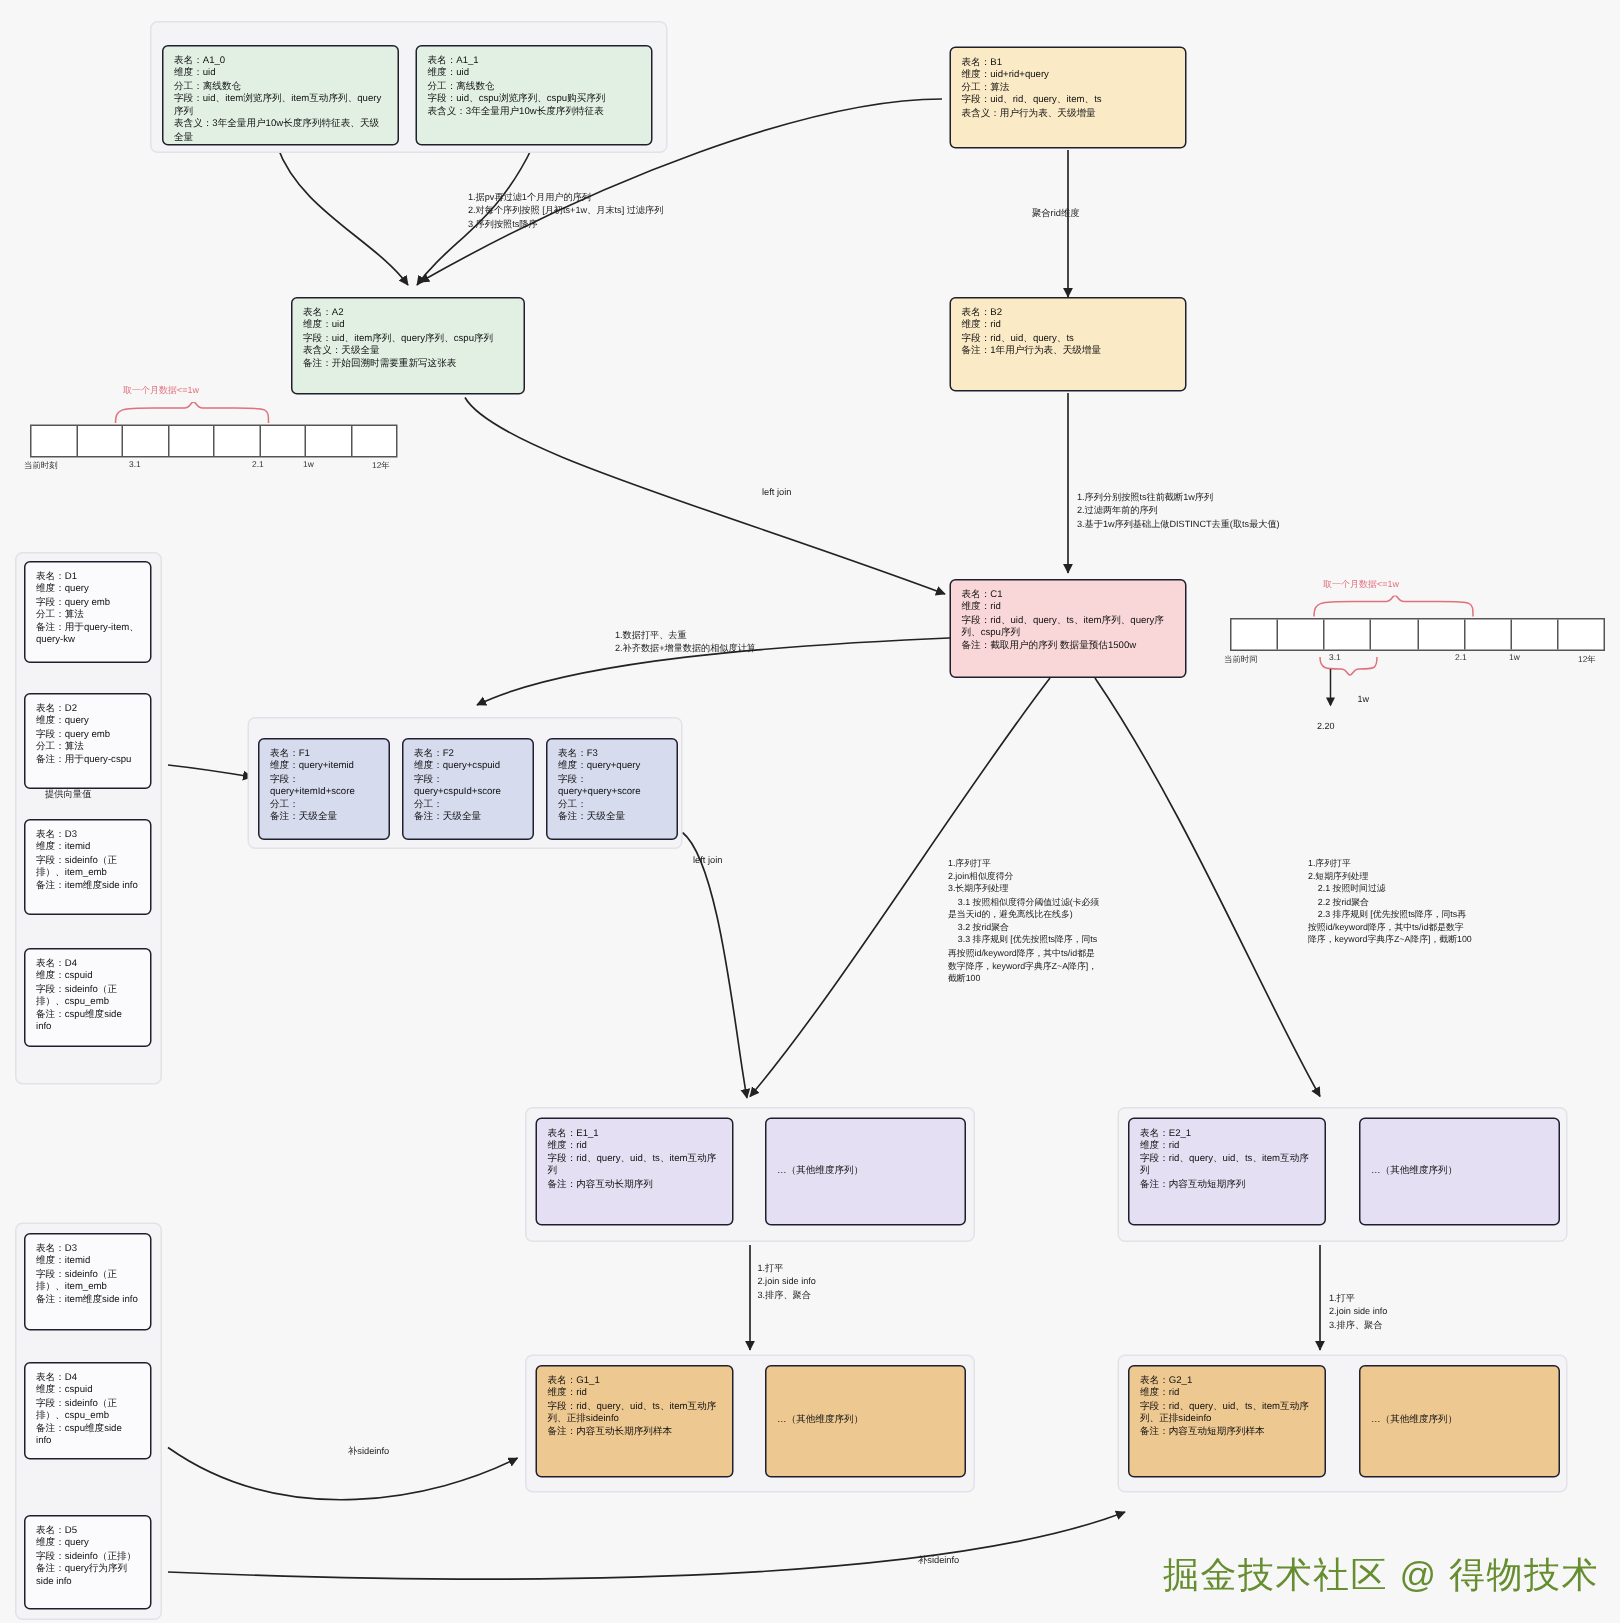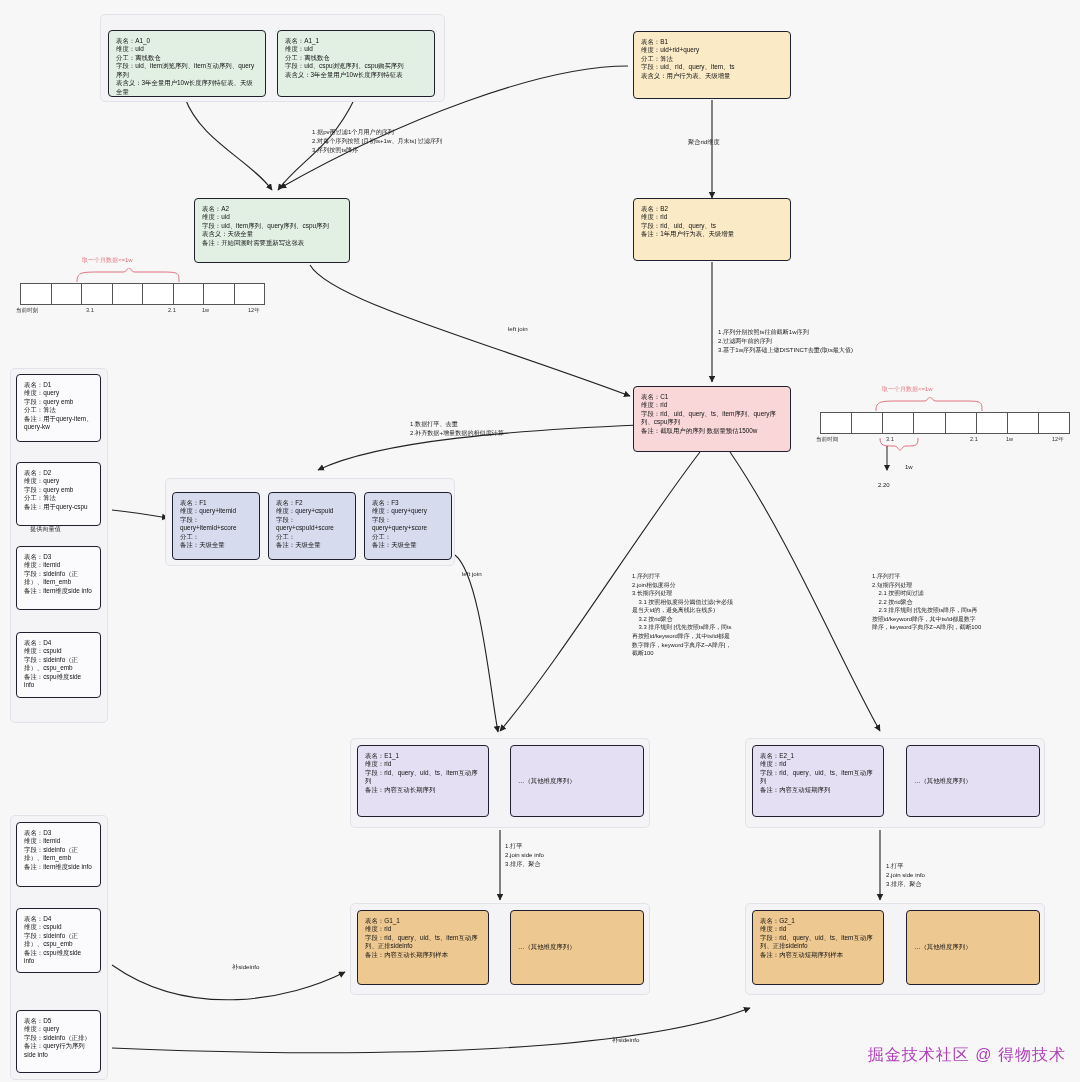--- a/index.html
+++ b/index.html
@@ -19,21 +19,21 @@
   .plainbox{background:#fbfbfd;}
   .elabel{position:absolute;font-size:6.1px;line-height:1.45;color:#1a1a1a;white-space:pre-wrap;}
   .elabel.sm{font-size:5.9px;}
   .joinlabel{position:absolute;font-size:6.2px;color:#222;}
   .ruler{position:absolute;}
   .ruler .bar{position:absolute;left:0;top:0;box-sizing:border-box;border:1px solid #555;background:#fff;height:22px;display:flex;}
   .ruler .bar i{flex:1;border-right:1px solid #555;}
   .ruler .bar i:last-child{border-right:none;}
   .ruler .tick{position:absolute;font-size:5.6px;color:#333;top:24px;}
   .ruler .brace{position:absolute;color:#e0727e;font-size:6px;}
-  .wm{position:absolute;right:14px;bottom:16px;font-size:16px;color:#a21caf;letter-spacing:1px;opacity:.85;}
+  .wm{position:absolute;right:14px;bottom:16px;font-size:24px;color:#4d7c0f;letter-spacing:1px;opacity:.85;}
 </style>
 </head>
 <body>
 
 <div id="canvas">
 
   <svg class="edges" viewBox="0 0 1080 1082">
     <defs>
       <marker id="ah" markerWidth="7" markerHeight="7" refX="5.5" refY="3" orient="auto">
         <path d="M0,0 L6,3 L0,6 z" fill="#222"></path>

